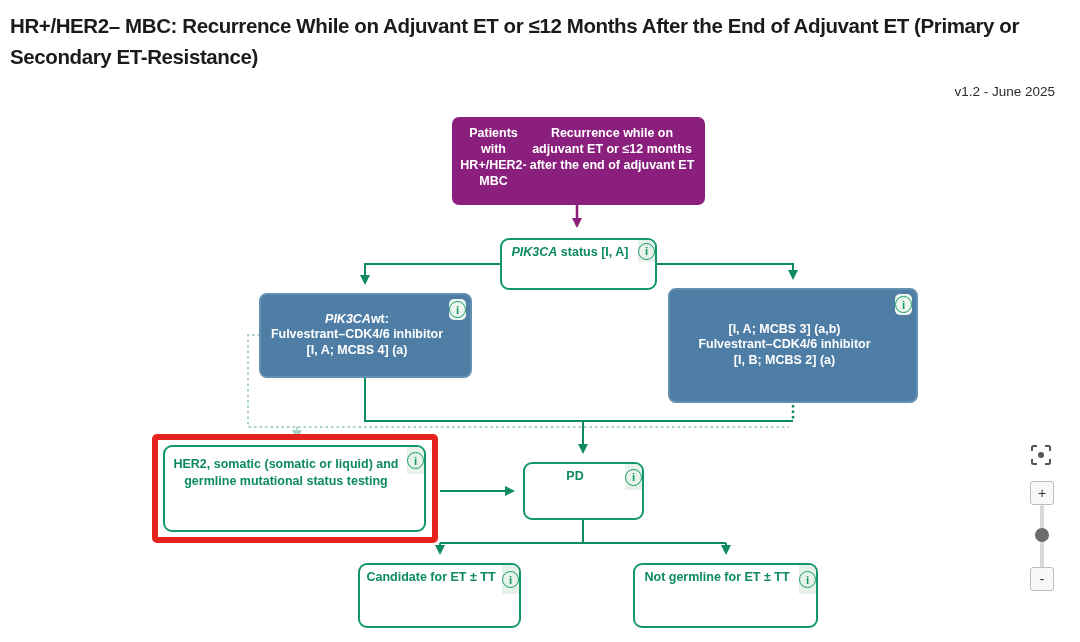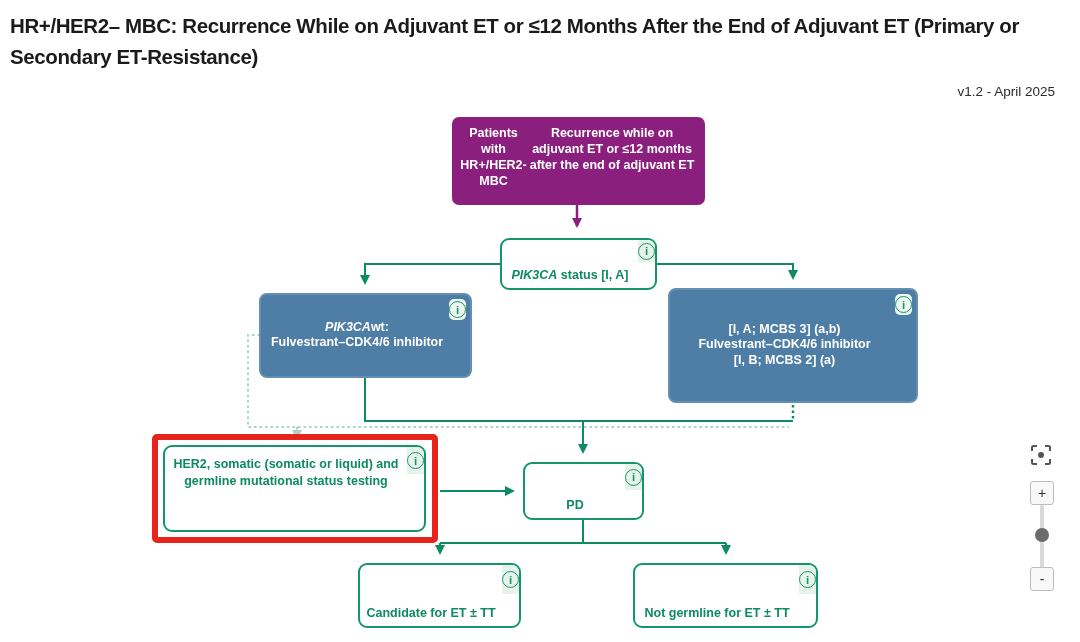--- a/index.html
+++ b/index.html
@@ -28,21 +28,21 @@
   .purple {
     background:#8a1f7d; border-radius:7px; color:#fff;
     font-size:12.5px; line-height:16px; justify-content:center;
     padding:8px 8px;
   }
   
   .gbox {
     background:#fff; border:2.5px solid #12966a; border-radius:9px;
     color:#0d8b5e; font-size:12.5px; overflow:hidden;
   }
-  .gbox .gbody { flex:1; display:flex; flex-direction:column; justify-content:flex-end;
+  .gbox .gbody { flex:1; display:flex; flex-direction:column; justify-content:flex-start;
                  padding:4px 6px; line-height:17px; }
   .gbox .gbody.top-align { justify-content:flex-start; padding-top:9px; }
   .gstrip {
     background:#e7f2ec; display:flex; align-items:center; justify-content:center;
     flex:0 0 auto;
   }
   
   .bbox {
     background:#4e7da5; border:2px solid #6390b2; border-radius:8px;
     color:#fff; font-size:12.5px; line-height:15.5px; padding:4px;
@@ -86,21 +86,21 @@
 </style>
 </head>
 <body>
 
 <div class="canvas">
 
   <div class="title">
     <div>HR+/HER2– MBC: Recurrence While on Adjuvant ET or ≤12 Months After the End of Adjuvant ET (Primary or</div>
     <div>Secondary ET-Resistance)</div>
   </div>
-  <div class="version">v1.2 - April 2025</div>
+  <div class="version">v1.2 - June 2025</div>
 
   <svg class="connectors" width="1080" height="642">
     <defs>
       <marker id="ag" markerUnits="userSpaceOnUse" markerWidth="11" markerHeight="10" refX="8" refY="5" orient="auto">
         <path d="M0,0 L10,5 L0,10 z" fill="#0e8c60"></path>
       </marker>
       <marker id="ap" markerUnits="userSpaceOnUse" markerWidth="11" markerHeight="10" refX="8" refY="5" orient="auto">
         <path d="M0,0 L10,5 L0,10 z" fill="#8a1f7d"></path>
       </marker>
       <marker id="al" markerUnits="userSpaceOnUse" markerWidth="11" markerHeight="10" refX="8" refY="5" orient="auto">
@@ -143,20 +143,21 @@
     </div>
     <div class="gstrip" style="height:22px;">
       <span class="info">i</span>
     </div>
   </div>
 
   <div class="node bbox" style="left:259px; top:293px; width:213px; height:85px;">
     <div class="bbody">
       <div><span class="gene">PIK3CA</span><span>wt:</span></div>
       <div>Fulvestrant–CDK4/6 inhibitor</div>
+      <div>[I, A; MCBS 4] (a)</div>
     </div>
     <div class="bstrip" style="height:21px;">
       <span class="info">i</span>
     </div>
   </div>
 
   <div class="node bbox" style="left:668px; top:288px; width:250px; height:115px;">
     <div class="bbody">
       <div>[I, A; MCBS 3] (a,b)</div>
       <div>Fulvestrant–CDK4/6 inhibitor</div>

